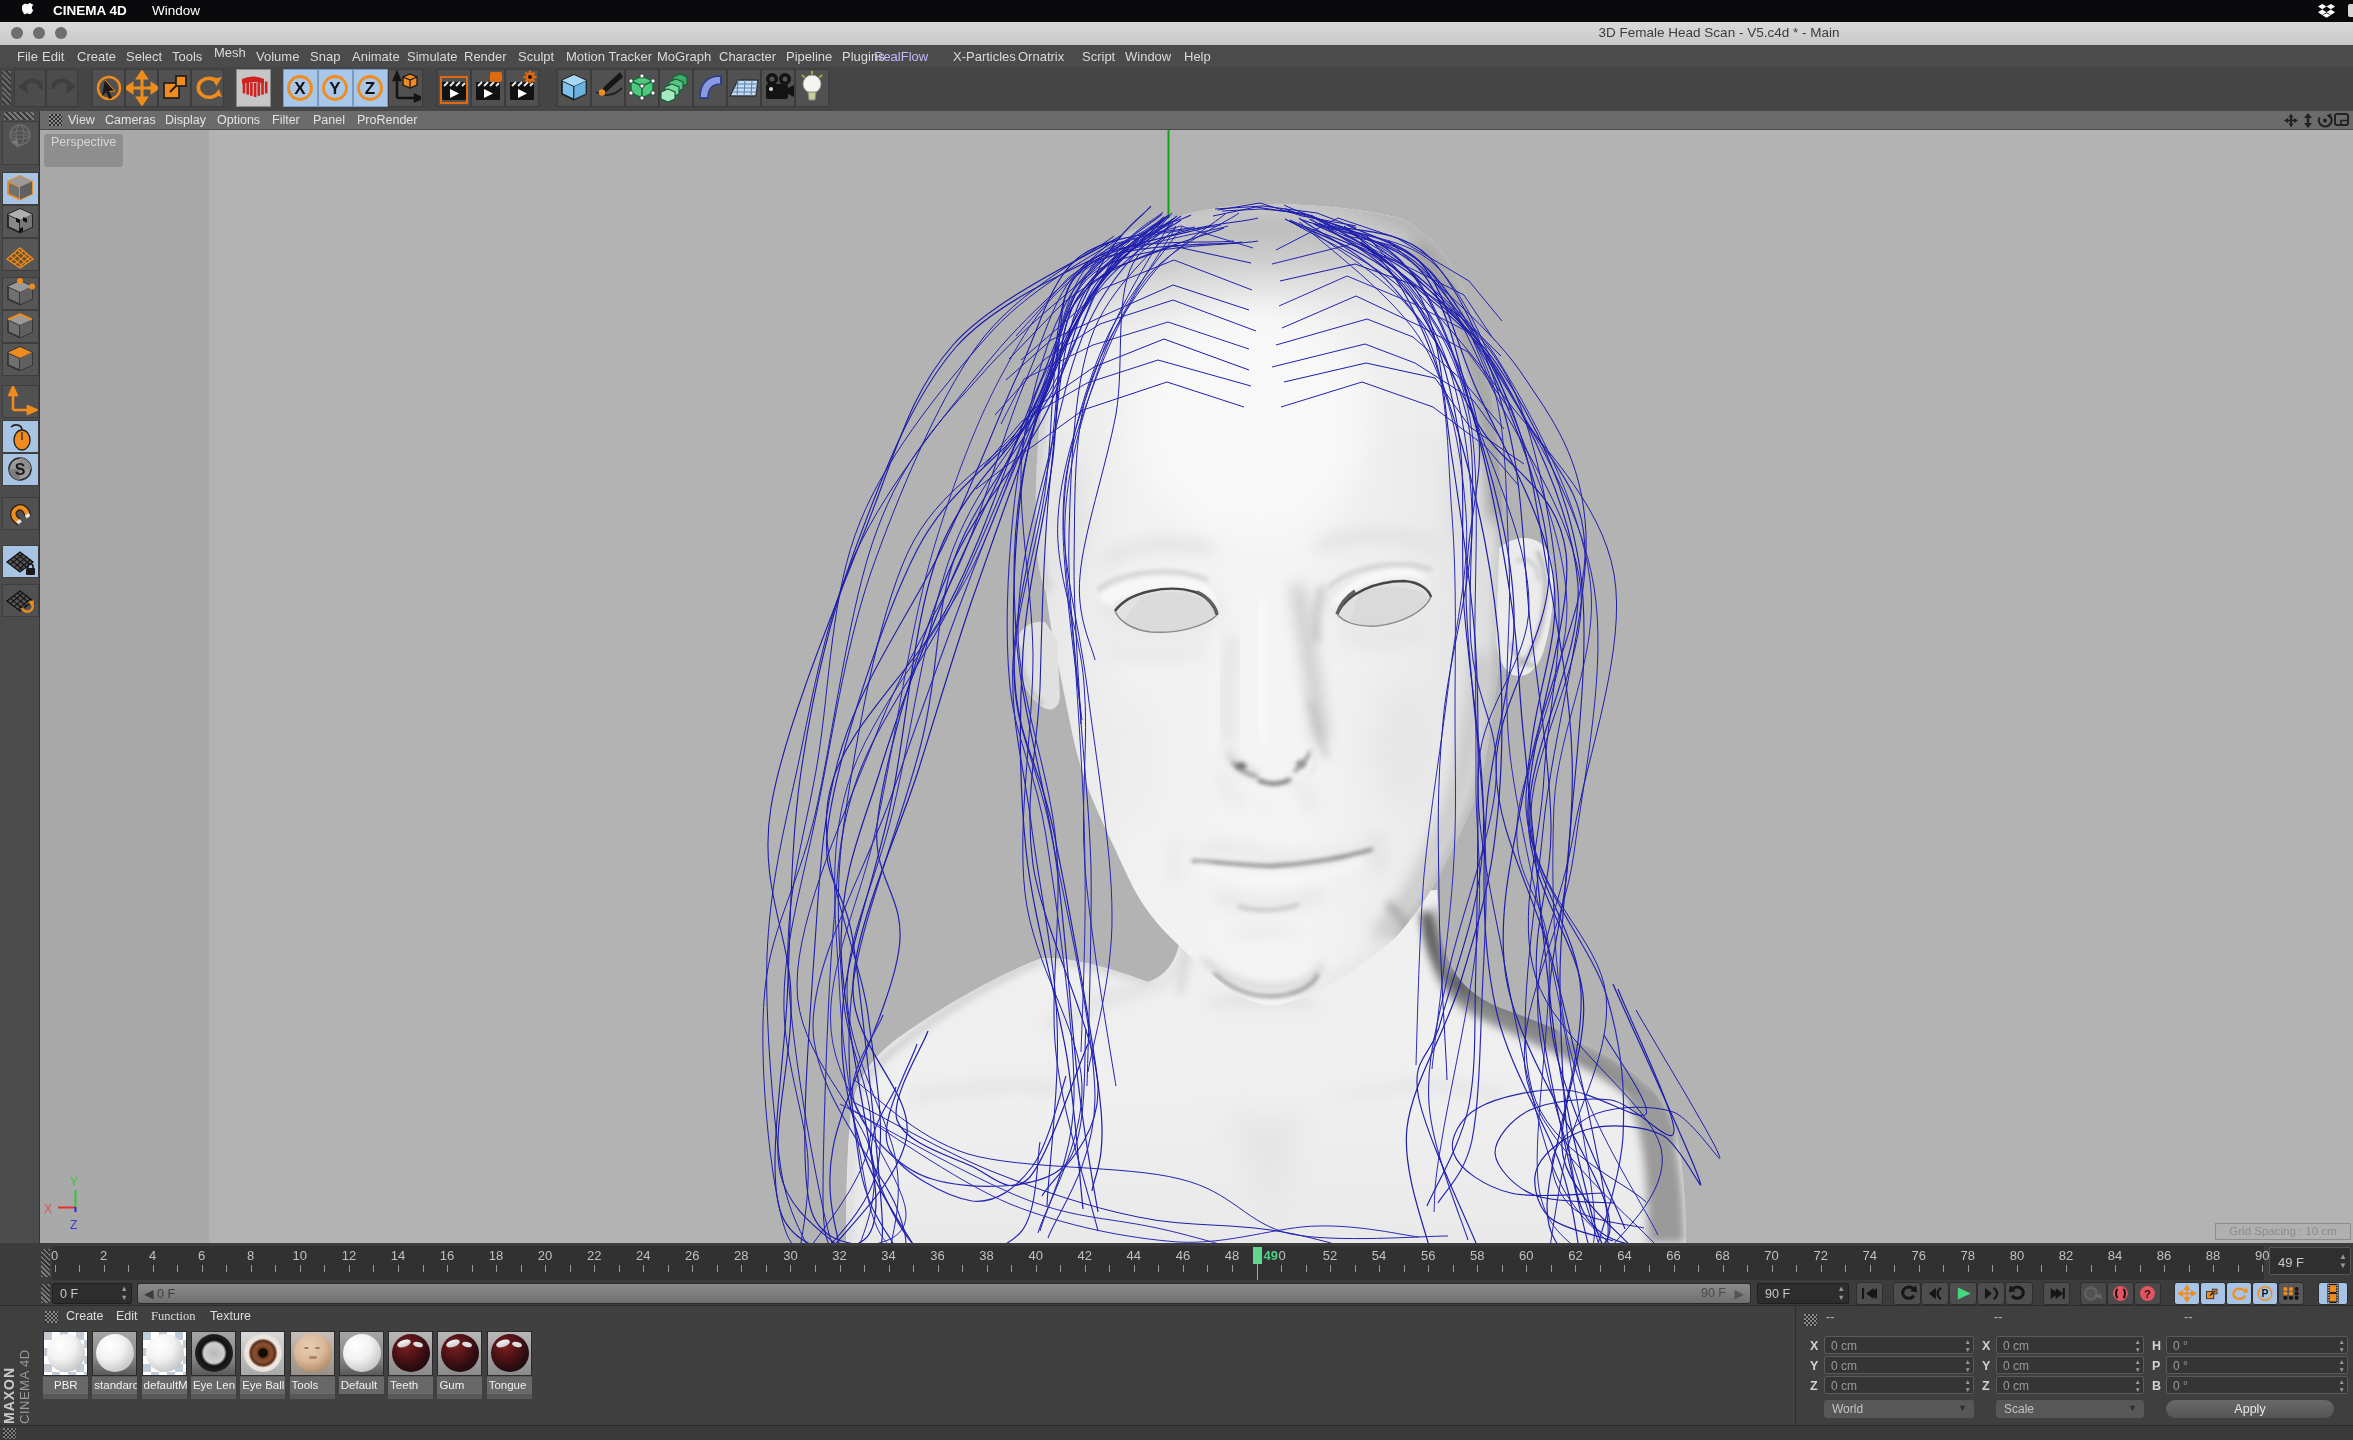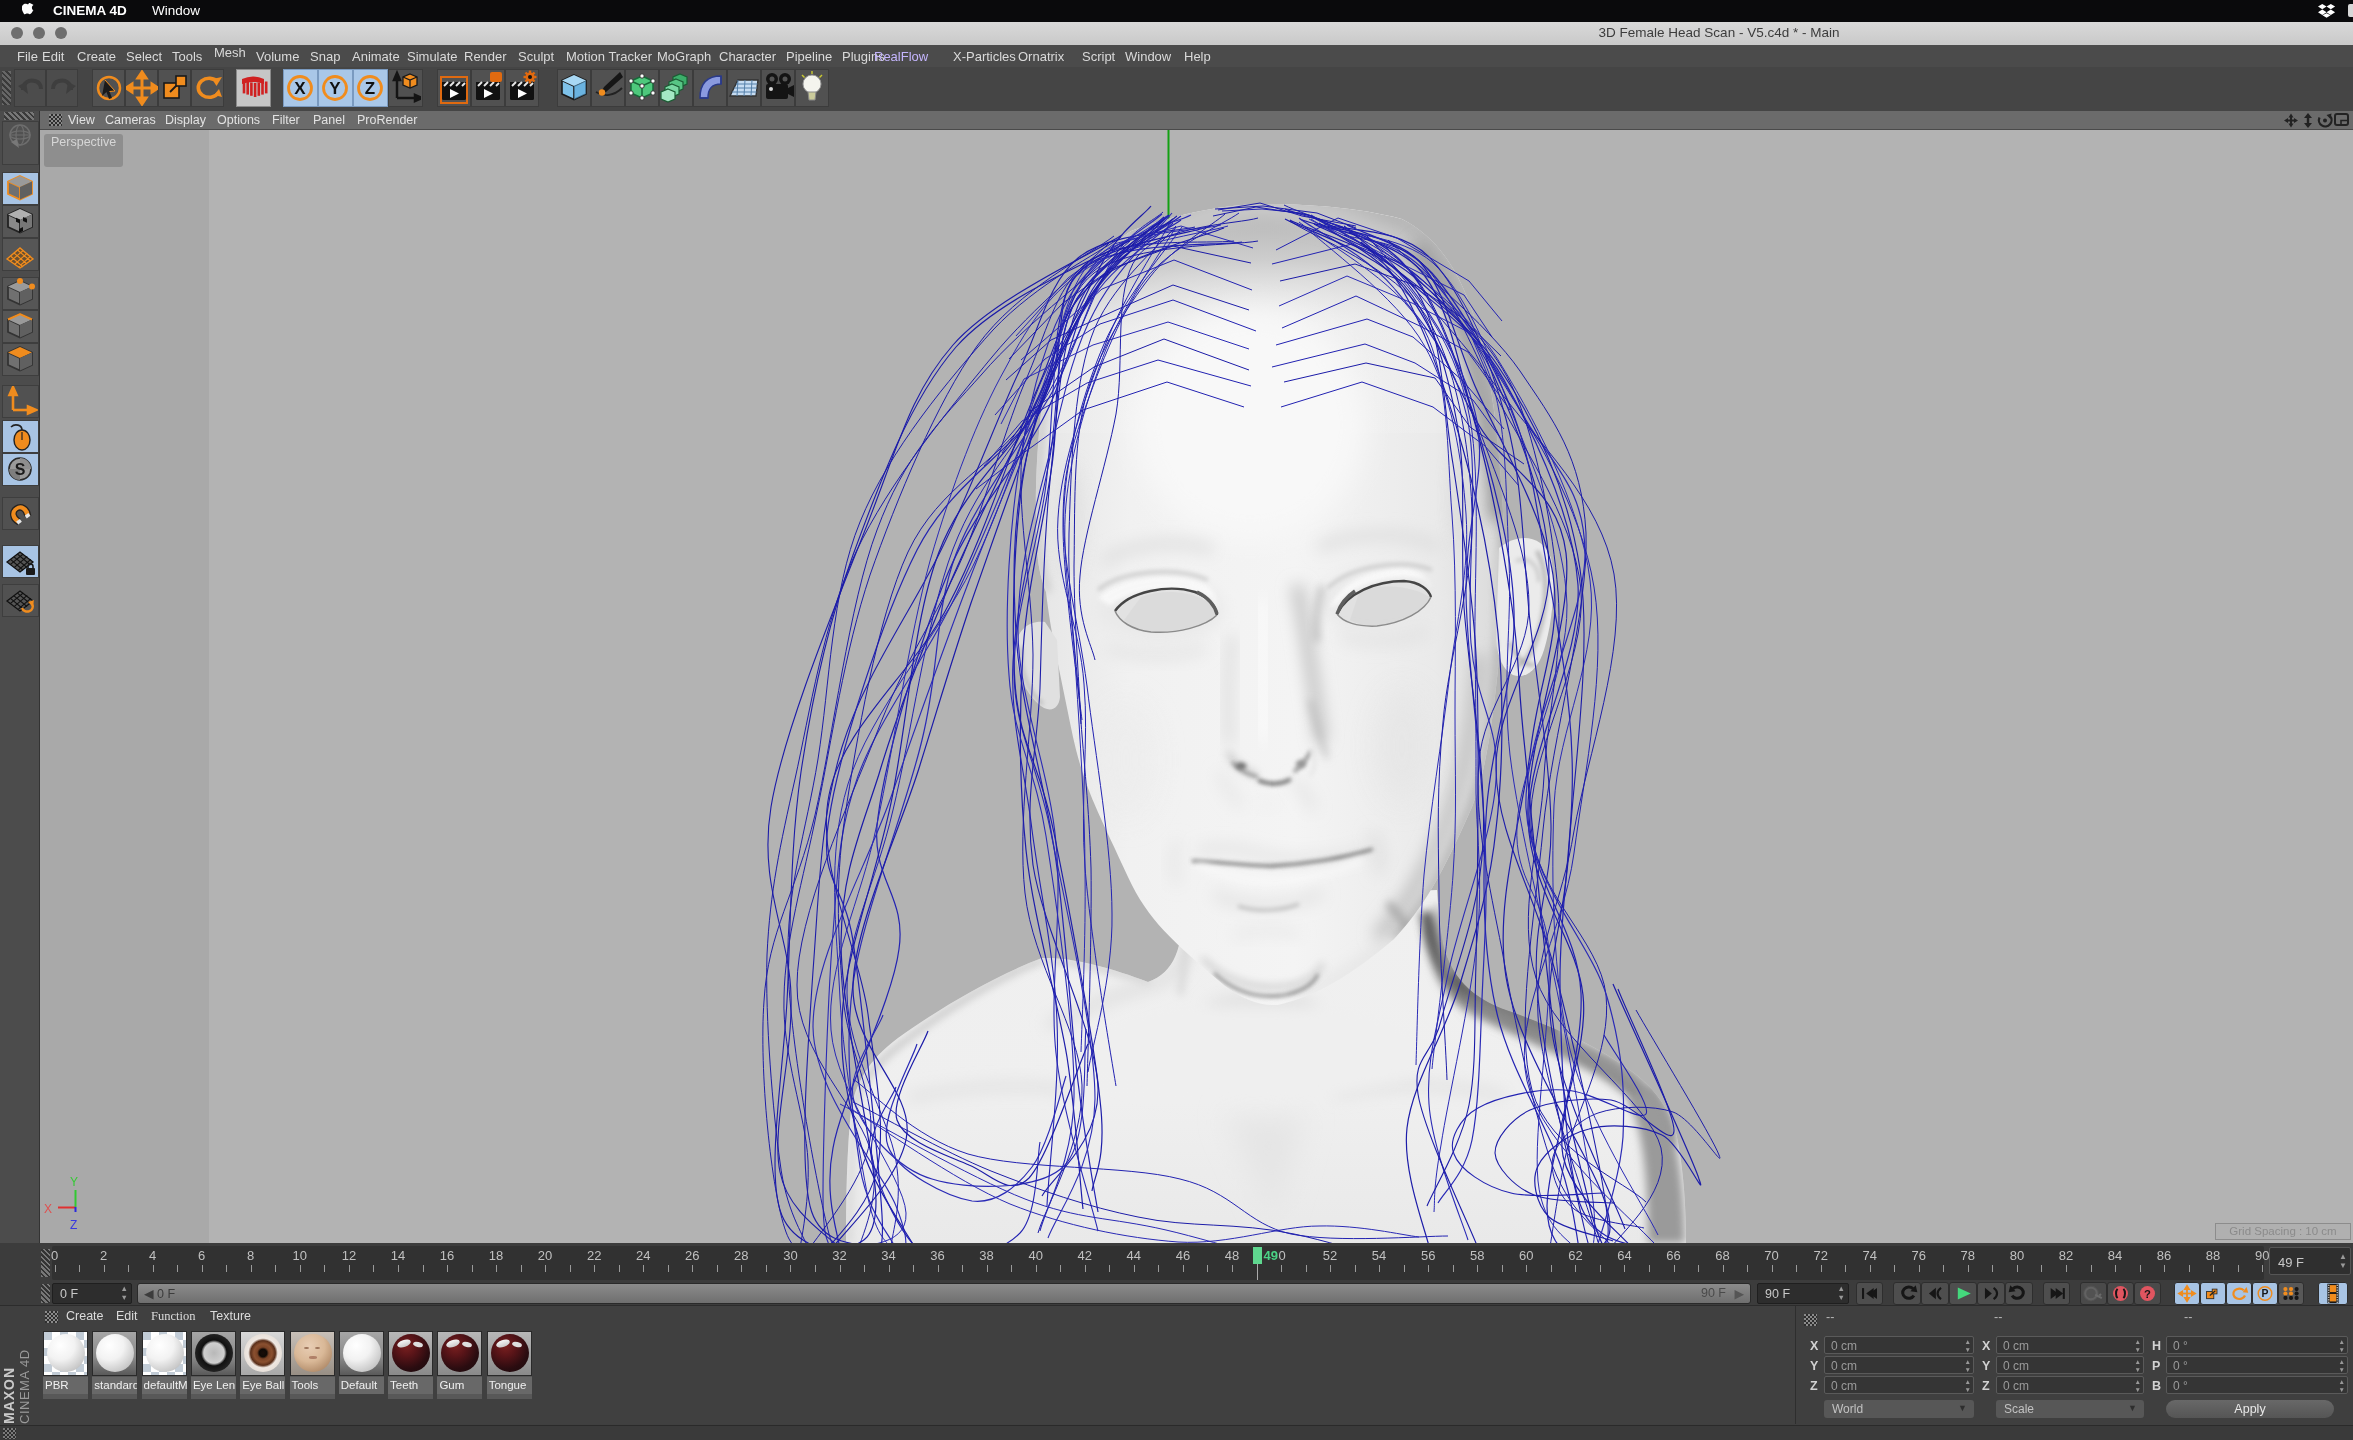--- a/index.html
+++ b/index.html
@@ -947,21 +947,21 @@
       <div style="position:absolute;left:5px;top:5px;width:13px;height:12px;background:repeating-conic-gradient(#2e2e2e 0% 25%, #8a8a8a 0% 50%) 0 0/4px 4px;"></div>
       <span style="position:absolute;left:26px;top:3px;font-family:'Liberation Sans',sans-serif;font-size:12.5px;color:#dcdcdc;">Create</span>
       <span style="position:absolute;left:76px;top:3px;font-family:'Liberation Sans',sans-serif;font-size:12.5px;color:#dcdcdc;">Edit</span>
       <span style="position:absolute;left:111px;top:3px;font-family:Liberation Serif, serif;font-size:12.5px;color:#dcdcdc;">Function</span>
       <span style="position:absolute;left:170px;top:3px;font-family:'Liberation Sans',sans-serif;font-size:12.5px;color:#dcdcdc;">Texture</span>
       <div style="position:absolute;left:3px;top:25px;width:45px;height:68px;background:#585858;">
 <div style="position:absolute;left:0px;top:0px;width:45px;height:45px;overflow:hidden;border:1px solid #2a2a2a;box-sizing:border-box;">
           <div style="position:absolute;inset:0;background:repeating-conic-gradient(#fff 0% 25%, #c2ccd6 0% 50%) 0 0/16px 16px;"></div>
           <div style="position:absolute;left:3px;top:2px;width:38px;height:38px;border-radius:50%;background:radial-gradient(circle at 35% 30%,#ffffff 0%,#f2f2f2 40%,#c9c9c9 75%,#9a9a9a 100%);"></div>
         </div>
-<div style="position:absolute;left:0;top:46px;width:45px;height:17px;background:#686868;font-family:'Liberation Sans',sans-serif;font-size:11.5px;color:#f0f0f0;white-space:nowrap;overflow:hidden;padding-left:2px;box-sizing:border-box;line-height:16px;">PBR</div>
+<div style="position:absolute;left:0;top:46px;width:45px;height:17px;background:#686868;font-family:'Liberation Sans',sans-serif;font-size:11.5px;color:#f0f0f0;white-space:nowrap;overflow:hidden;padding-left:11px;box-sizing:border-box;line-height:16px;">PBR</div>
       </div>
       <div style="position:absolute;left:52.3px;top:25px;width:45px;height:68px;background:#585858;">
 <div style="position:absolute;left:0px;top:0px;width:45px;height:45px;overflow:hidden;border:1px solid #2a2a2a;box-sizing:border-box;">
           <div style="position:absolute;inset:0;background:linear-gradient(#a6a6a6,#888 60%,#5a5a5a);"></div>
           <div style="position:absolute;left:3px;top:2px;width:38px;height:38px;border-radius:50%;background:radial-gradient(circle at 35% 30%,#ffffff 0%,#f2f2f2 40%,#c9c9c9 75%,#9a9a9a 100%);"></div>
         </div>
 <div style="position:absolute;left:0;top:46px;width:45px;height:17px;background:#686868;font-family:'Liberation Sans',sans-serif;font-size:11.5px;color:#f0f0f0;white-space:nowrap;overflow:hidden;padding-left:2px;box-sizing:border-box;line-height:16px;">standard</div>
       </div>
       <div style="position:absolute;left:101.6px;top:25px;width:45px;height:68px;background:#585858;">
 <div style="position:absolute;left:0px;top:0px;width:45px;height:45px;overflow:hidden;border:1px solid #2a2a2a;box-sizing:border-box;">

